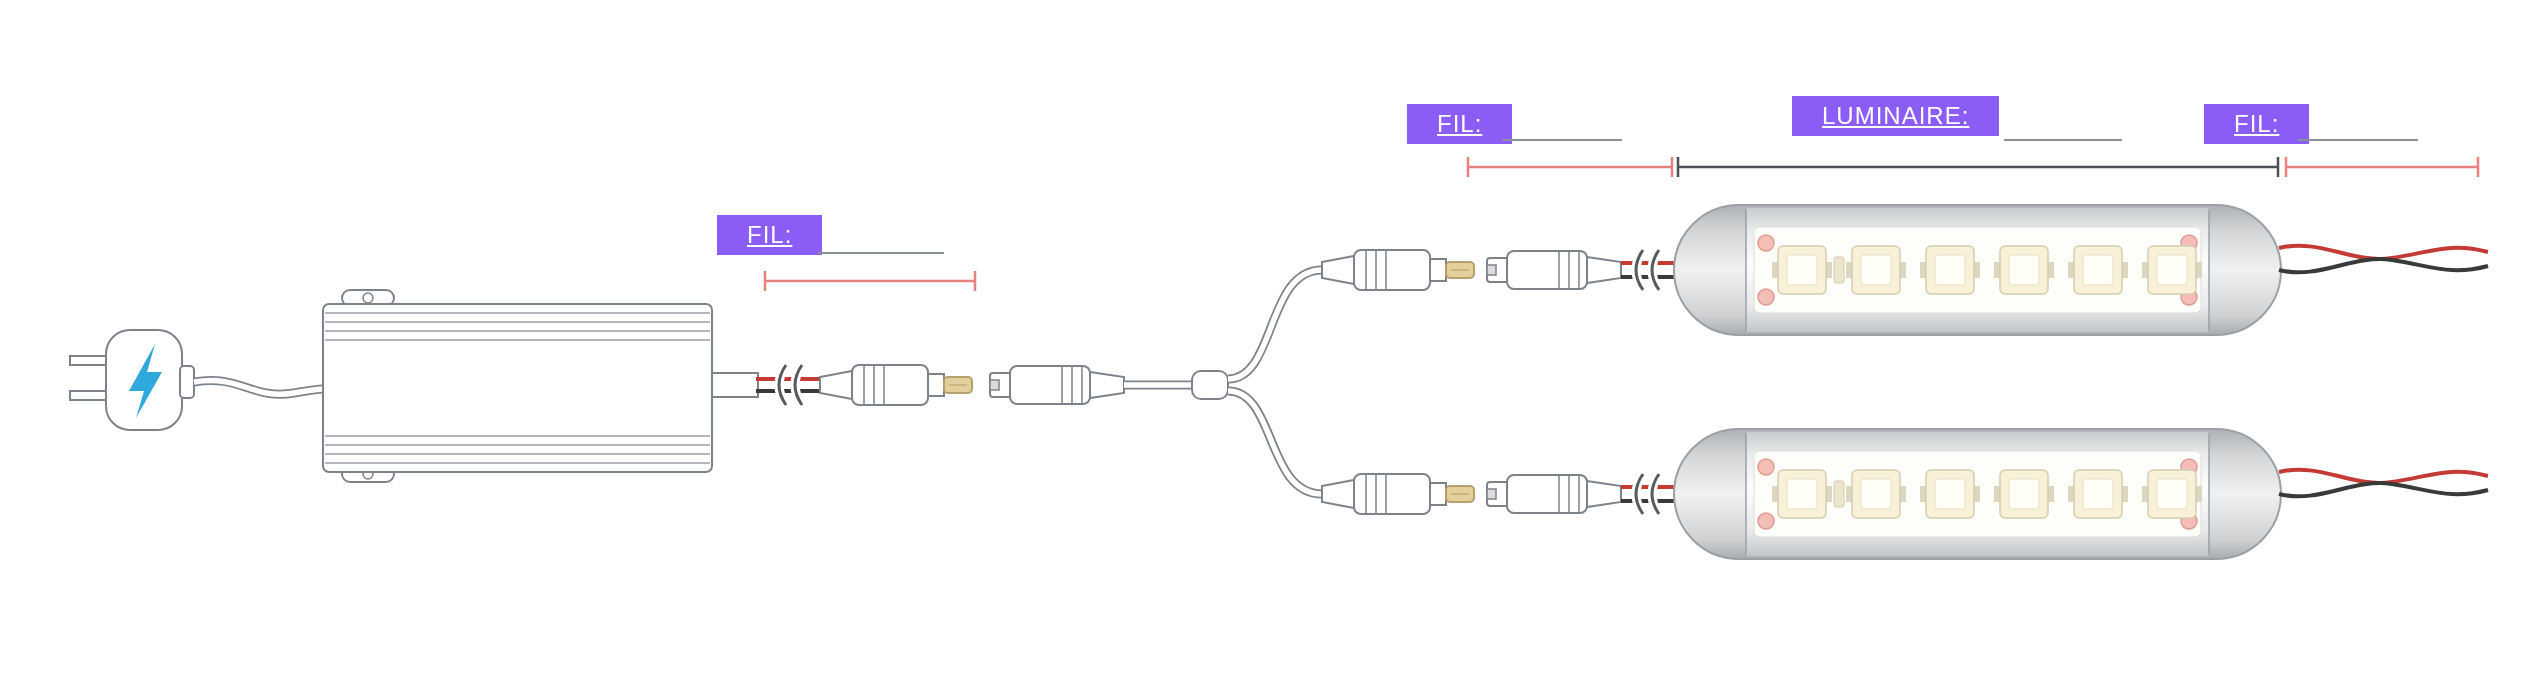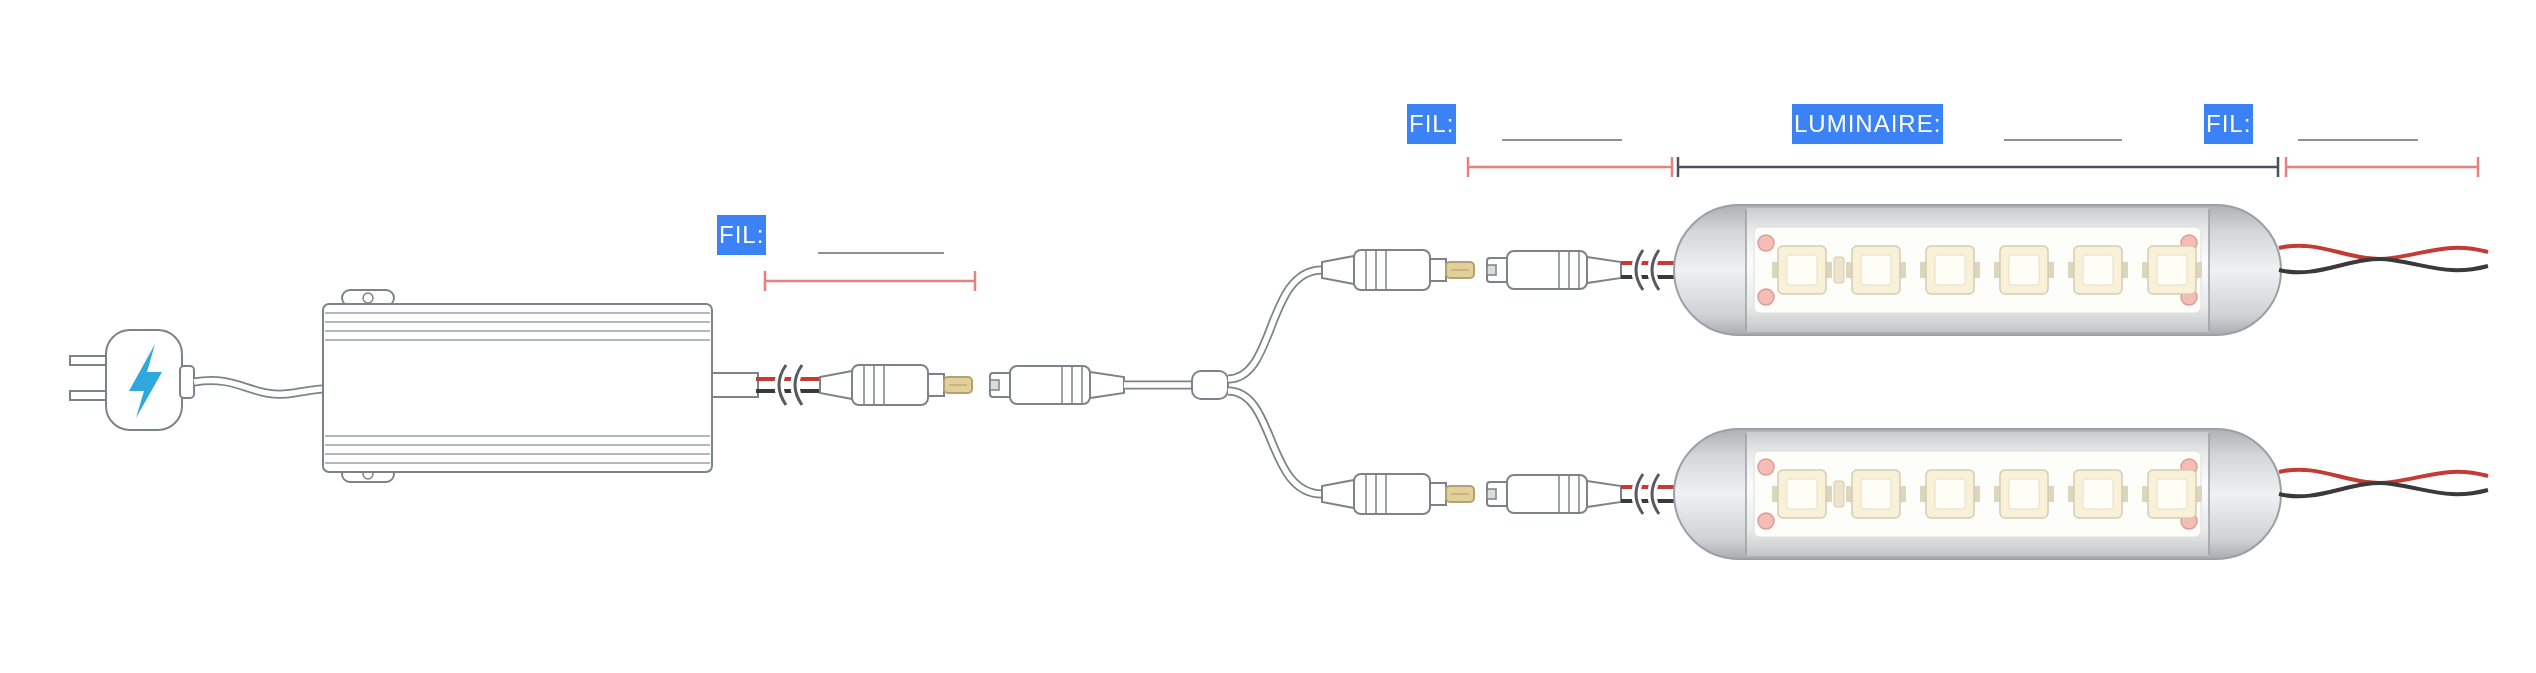--- a/index.html
+++ b/index.html
@@ -6,27 +6,28 @@
   .stage{
     position:relative;
     width:2536px;height:673px;
     background:#ffffff;
     overflow:hidden;
     font-family:"Liberation Sans",sans-serif;
   }
   .stage svg{position:absolute;left:0;top:0;}
   .label{
     position:absolute;
-    background:#3b82f6;
+    background:#8b5cf6;
     color:#ffffff;
     font-size:24px;
     letter-spacing:1px;
     line-height:1;
-    padding:8px 2px;
+    padding:8px 30px;
     white-space:nowrap;
+    text-decoration:underline;
   }
   .blank{
     position:absolute;
     border-bottom:2px solid #8b9199;
   }
 </style>
 </head>
 <body>
 
 <div class="stage">
@@ -193,19 +194,19 @@
     <path d="M1678,167 H2278 M1678,157 V177 M2278,157 V177" stroke="#4d5257" stroke-width="2.5" fill="none"></path>
     <path d="M2286,167 H2478 M2286,157 V177 M2478,157 V177" stroke="#e8807d" stroke-width="2.5" fill="none"></path>
   </svg>
 
   <div class="label" style="left:717px;top:215px;">FIL:</div>
   <div class="blank" style="left:818px;top:219px;width:126px;height:33px;"></div>
 
   <div class="label" style="left:1407px;top:104px;">FIL:</div>
   <div class="blank" style="left:1502px;top:108px;width:120px;height:31px;"></div>
 
-  <div class="label" style="left:1792px;top:104px;">LUMINAIRE:</div>
+  <div class="label" style="left:1792px;top:96px;">LUMINAIRE:</div>
   <div class="blank" style="left:2004px;top:108px;width:118px;height:31px;"></div>
 
   <div class="label" style="left:2204px;top:104px;">FIL:</div>
   <div class="blank" style="left:2298px;top:108px;width:120px;height:31px;"></div>
 
 </div>
 
 </body></html>

